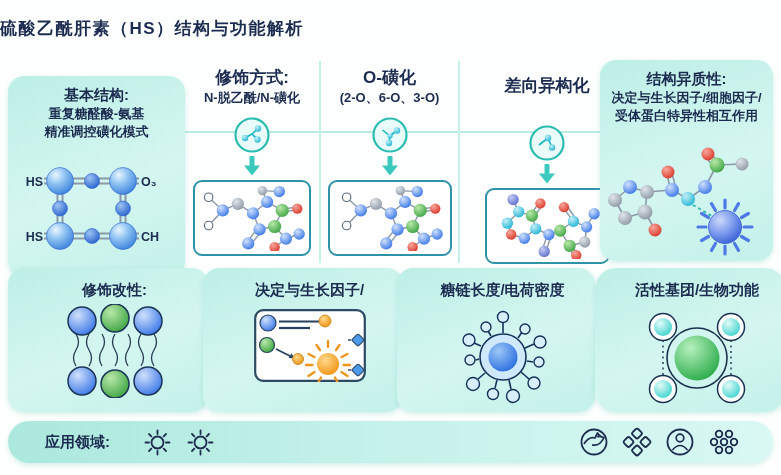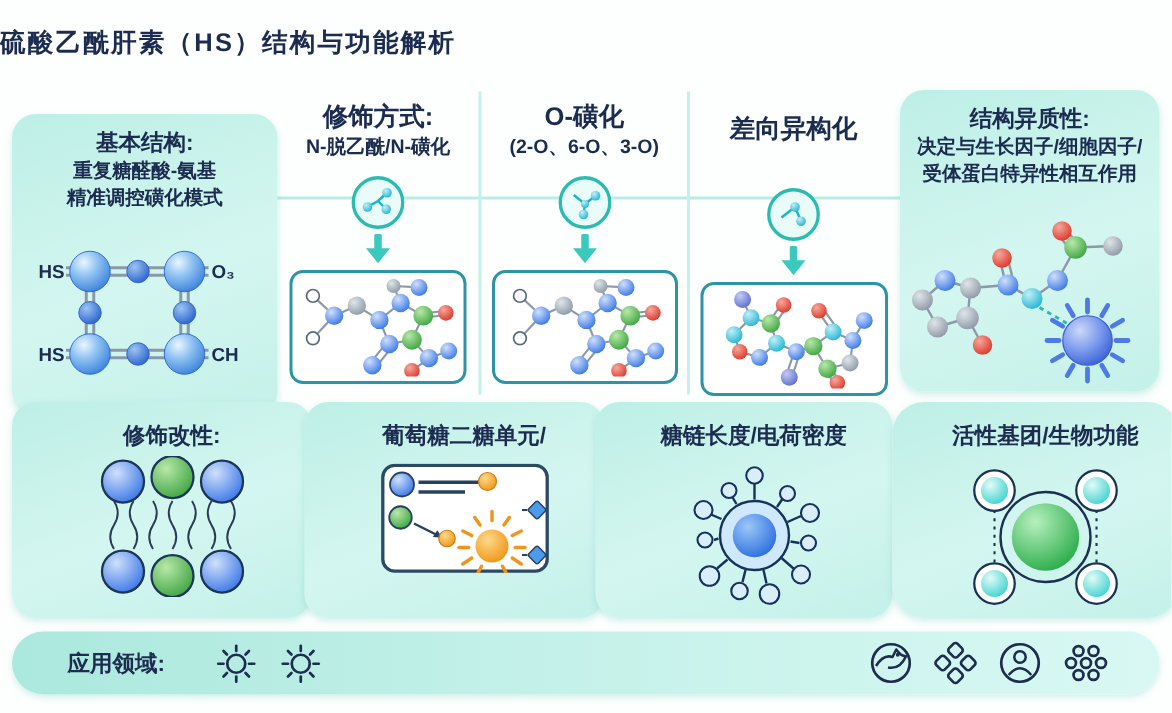--- a/index.html
+++ b/index.html
@@ -23,21 +23,21 @@
     box-shadow:0 2px 5px rgba(110,200,188,.30);
   }
   .left-panel{left:8px;top:76px;width:177px;height:201px;}
   .right-panel{left:600px;top:60px;width:173px;height:201px;}
   .p-head{margin-top:10px;text-align:center;font-size:15px;font-weight:bold;}
   .p-sub{text-align:center;font-size:13px;font-weight:bold;line-height:18px;}
 
   .flow-col{position:absolute;top:60px;height:203px;text-align:center;}
   .c2{left:185px;width:134px;}
   .c3{left:321px;width:137px;}
-  .c4{left:460px;width:138px;}
+  .c4{left:460px;width:138px;padding-left:18px;}
   .colhead{margin-top:6px;font-size:17px;font-weight:bold;}
   .colsub{height:18px;font-size:13px;font-weight:bold;}
   .flow-circle{display:block;margin:9px auto 0;}
   .arrow{display:block;margin:2px auto 0;}
   .mol-box{
     margin:3px auto 0;height:72px;background:#ffffff;
     border:2px solid #2e93a6;border-radius:9px;
     display:flex;align-items:center;justify-content:center;
   }
   .b2{width:114px;} .b3{width:120px;} .b4{width:121px;}
@@ -436,21 +436,21 @@
         <circle cx="55" cy="14" r="14" fill="url(#gGreen)"></circle>
         <circle cx="88" cy="17" r="14" fill="url(#gBlue)"></circle>
       <circle cx="22" cy="77" r="14" fill="url(#gBlue)"></circle>
         <circle cx="55" cy="80" r="14" fill="url(#gGreen)"></circle>
         <circle cx="88" cy="77" r="14" fill="url(#gBlue)"></circle>
     </g>
   </svg>
 </section>
 
 <section class="panel row2 p2">
-  <div class="p-head">葡萄糖二糖单元/</div>
+  <div class="p-head">决定与生长因子/</div>
   <svg class="art" style="margin-top:9px" width="112" height="73" viewBox="0 0 112 73">
     <rect x="1.2" y="1.2" width="109.6" height="70.6" rx="8" fill="#ffffff" stroke="#2c4a63" stroke-width="2.2"></rect>
     <g stroke="#27415e" stroke-width="2.2">
       <line x1="25" y1="12.5" x2="65" y2="12.5"></line>
         <line x1="25" y1="19" x2="56" y2="19"></line>
     </g>
     <line x1="22" y1="40" x2="38" y2="48" stroke="#27415e" stroke-width="1.6"></line>
     <polygon points="41,49.5 34.5,49 37.5,44.5" fill="#27415e"></polygon>
     <g stroke="#f0941d" stroke-width="2.3" stroke-linecap="round">
       <line x1="74" y1="38" x2="74" y2="32"></line>

